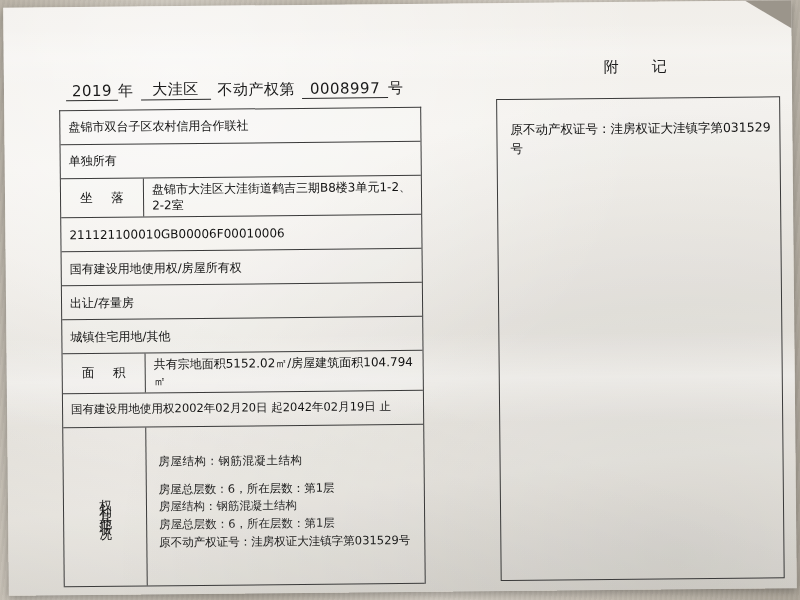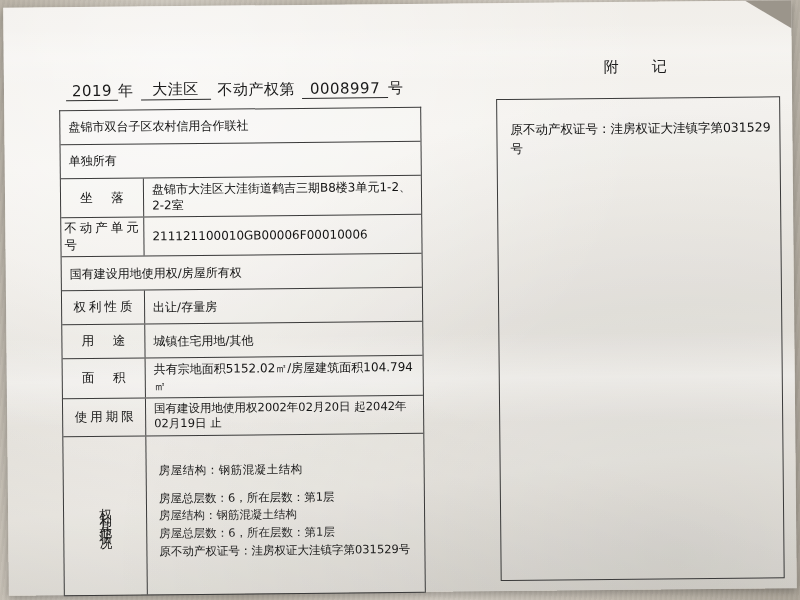--- a/index.html
+++ b/index.html
@@ -233,45 +233,41 @@
       <div class="row">
         <div class="cell-value">单独所有</div>
       </div>
 
       <div class="row">
         <div class="cell-label">坐　落</div>
         <div class="cell-value">盘锦市大洼区大洼街道鹤吉三期B8楼3单元1-2、2-2室</div>
       </div>
 
       <div class="row">
-        <div class="cell-label">不动产单元号</div>
         <div class="cell-value">211121100010GB00006F00010006</div>
       </div>
 
       <div class="row">
         <div class="cell-value">国有建设用地使用权/房屋所有权</div>
       </div>
 
       <div class="row">
-        <div class="cell-label">权利性质</div>
         <div class="cell-value">出让/存量房</div>
       </div>
 
       <div class="row">
-        <div class="cell-label">用　途</div>
         <div class="cell-value">城镇住宅用地/其他</div>
       </div>
 
       <div class="row">
         <div class="cell-label">面　积</div>
         <div class="cell-value">共有宗地面积5152.02㎡/房屋建筑面积104.794㎡</div>
       </div>
 
       <div class="row row-term">
-        <div class="cell-label">使用期限</div>
         <div class="cell-value two-line">国有建设用地使用权2002年02月20日 起2042年02月19日 止</div>
       </div>
 
       <div class="row row-other">
         <div class="cell-label">权利其他状况</div>
         <div class="other-body">
           <div class="ln first">房屋结构：钢筋混凝土结构</div>
           <div class="ln">房屋总层数：6，所在层数：第1层</div>
           <div class="ln dup">房屋结构：钢筋混凝土结构</div>
           <div class="ln dup">房屋总层数：6，所在层数：第1层</div>

